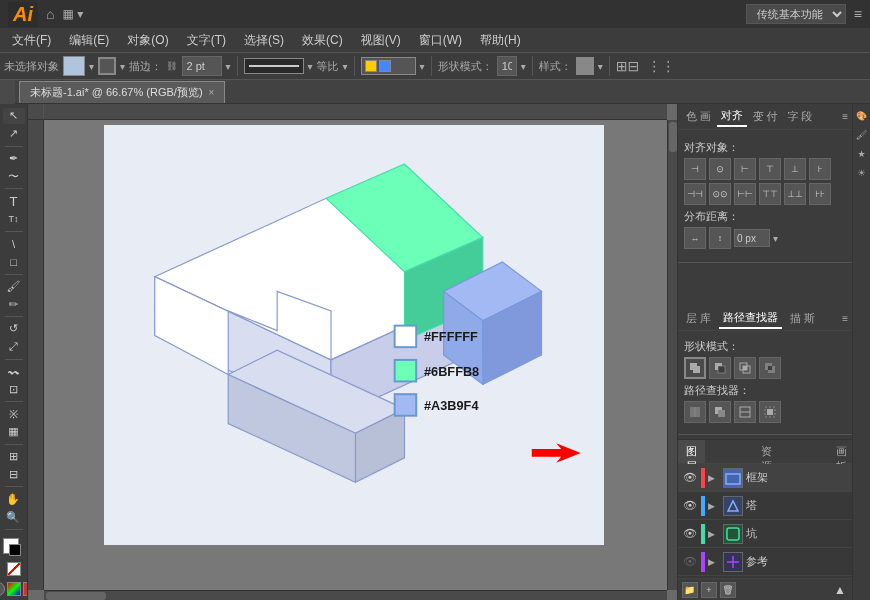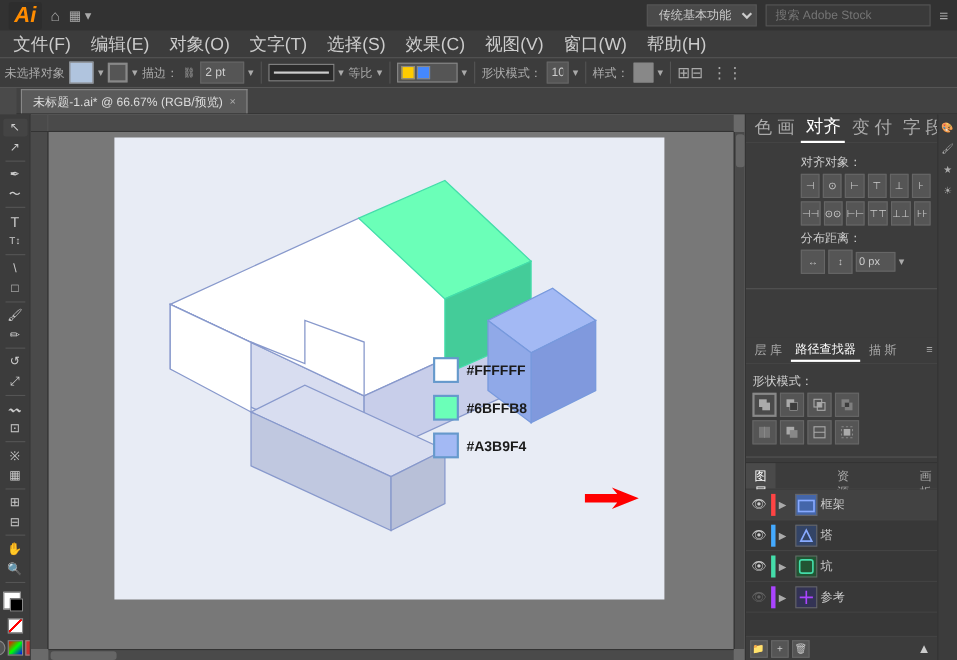--- a/index.html
+++ b/index.html
@@ -10,21 +10,21 @@
     #ai-logo { color: #ff8c00; font-weight: bold; font-size: 20px; font-style: italic; background: #2d2d2d; padding: 1px 5px; border-radius: 2px; }
     #home-icon-btn { color: #aaa; font-size: 14px; cursor: pointer; }
     #view-toggle { color: #aaa; font-size: 12px; cursor: pointer; display: flex; align-items: center; gap: 2px; }
     #title-bar-spacer { flex: 1; }
     #workspace-selector { background: #4a4a4a; border: 1px solid #555; color: #ccc; font-size: 11px; padding: 2px 6px; height: 20px; cursor: pointer; }
     #stock-search { background: #3a3a3a; border: 1px solid #555; color: #ccc; font-size: 11px; padding: 2px 8px; height: 20px; width: 150px; }
     #title-bar-end { color: #aaa; font-size: 14px; cursor: pointer; }
 
     
     #menu-bar { display: flex; align-items: center; background: #3c3c3c; height: 24px; padding: 0 4px; gap: 2px; }
-    .menu-item { padding: 2px 8px; color: #ccc; cursor: pointer; font-size: 16px; }
+    .menu-item { padding: 2px 8px; color: #ccc; cursor: pointer; font-size: 12px; }
 
     
     #control-bar { display: flex; align-items: center; background: #3c3c3c; height: 28px; padding: 0 4px; gap: 4px; border-top: 1px solid #555; border-bottom: 1px solid #555; }
     .ctrl-label { color: #aaa; font-size: 11px; white-space: nowrap; }
     .ctrl-input { background: #555; border: 1px solid #666; color: #ccc; font-size: 11px; height: 20px; padding: 0 4px; width: 50px; }
     .ctrl-divider { width: 1px; height: 20px; background: #555; margin: 0 2px; }
     .ctrl-swatch { width: 22px; height: 20px; border: 1px solid #888; background: #888; cursor: pointer; }
 
     
     #doc-tabs { background: #424242; height: 24px; display: flex; align-items: center; padding-left: 4px; border-bottom: 1px solid #333; margin-left: 15px; }
@@ -46,25 +46,25 @@
     #canvas-ruler-v { width: 16px; background: #4a4a4a; border-right: 1px solid #333; position: absolute; left: 0; top: 0; bottom: 0; display: flex; flex-direction: column; align-items: center; padding-top: 16px; }
     #canvas-viewport { position: absolute; left: 16px; top: 16px; right: 0; bottom: 0; background: #787878; display: flex; align-items: center; justify-content: center; overflow: hidden; }
     #canvas-content { position: relative; width: 550px; height: 440px; }
     #artboard { position: absolute; left: 50px; top: 20px; width: 480px; height: 400px; background: #e8e8f0; }
 
     
     #right-panel { width: 175px; background: #3c3c3c; border-left: 1px solid #333; display: flex; flex-direction: column; overflow: hidden; }
 
     
     #panel-tabs { display: flex; align-items: center; background: #3c3c3c; border-bottom: 1px solid #444; height: 26px; padding: 0 4px; gap: 2px; }
-    .panel-tab { font-size: 16px; color: #aaa; padding: 2px 4px; cursor: pointer; white-space: nowrap; }
+    .panel-tab { font-size: 11px; color: #aaa; padding: 2px 4px; cursor: pointer; white-space: nowrap; font-family: Liberation Serif, serif; }
     .panel-tab.active { color: #fff; border-bottom: 2px solid #fff; }
 
     
-    #align-panel { padding: 6px 6px; margin-left: 44px; }
+    #align-panel { padding: 6px 6px; }
     .panel-section-label { font-size: 11px; color: #ccc; margin: 4px 0 3px 0; }
     .align-row { display: flex; gap: 3px; margin-bottom: 3px; }
     .align-btn { width: 22px; height: 22px; background: #555; border: 1px solid #666; display: flex; align-items: center; justify-content: center; cursor: pointer; color: #ccc; font-size: 9px; }
     .dist-row { display: flex; gap: 3px; align-items: center; margin-bottom: 3px; }
     .dist-input { background: #555; border: 1px solid #666; color: #ccc; font-size: 10px; width: 36px; height: 18px; padding: 0 2px; }
     .panel-divider { height: 1px; background: #555; margin: 4px 0; }
 
     
     #pathfinder-tabs { display: flex; align-items: center; background: #3c3c3c; border-bottom: 1px solid #444; height: 24px; padding: 0 4px; gap: 4px; margin-top: 40px; }
     .pf-tab { font-size: 11px; color: #aaa; padding: 2px 4px; cursor: pointer; white-space: nowrap; }
@@ -97,21 +97,20 @@
 <body>
 
 <div id="title-bar">
   <span id="ai-logo">Ai</span>
   <span id="home-icon-btn">⌂</span>
   <span id="view-toggle">▦ ▾</span>
   <span id="title-bar-spacer"></span>
   <select id="workspace-selector">
     <option>传统基本功能</option>
   </select>
-  <input id="stock-search" style="background: rgb(58, 58, 58); border: 1px solid rgb(85, 85, 85); color: rgb(204, 204, 204); font-size: 11px; padding: 2px 8px; height: 20px; width: 150px;" placeholder="搜索 Adobe Stock">
   <span id="title-bar-end">≡</span>
 </div>
 
 <div id="menu-bar">
   <span class="menu-item">文件(F)</span>
   <span class="menu-item">编辑(E)</span>
   <span class="menu-item">对象(O)</span>
   <span class="menu-item">文字(T)</span>
   <span class="menu-item">选择(S)</span>
   <span class="menu-item">效果(C)</span>
@@ -344,20 +343,21 @@
             </svg>
         </div>
         <div class="pf-btn">
           <svg width="14" height="14" viewBox="0 0 14 14">
               <rect x="2" y="2" width="7" height="7" fill="#aaa" opacity="0.5"></rect>
               <rect x="5" y="5" width="7" height="7" fill="#aaa" opacity="0.5"></rect>
               <rect x="5" y="5" width="4" height="4" fill="#3c3c3c"></rect>
             </svg>
         </div>
       </div>
+      <div class="panel-section-label">路径查找器：</div>
       <div class="pf-row">
         <div class="pf-btn">
           <svg width="14" height="14" viewBox="0 0 14 14">
               <rect x="2" y="2" width="10" height="10" fill="#aaa" opacity="0.4"></rect>
               <line x1="7" y1="2" x2="7" y2="12" stroke="#888" stroke-width="1"></line>
             </svg>
         </div>
         <div class="pf-btn">
           <svg width="14" height="14" viewBox="0 0 14 14">
               <rect x="2" y="2" width="7" height="7" fill="#aaa"></rect>

